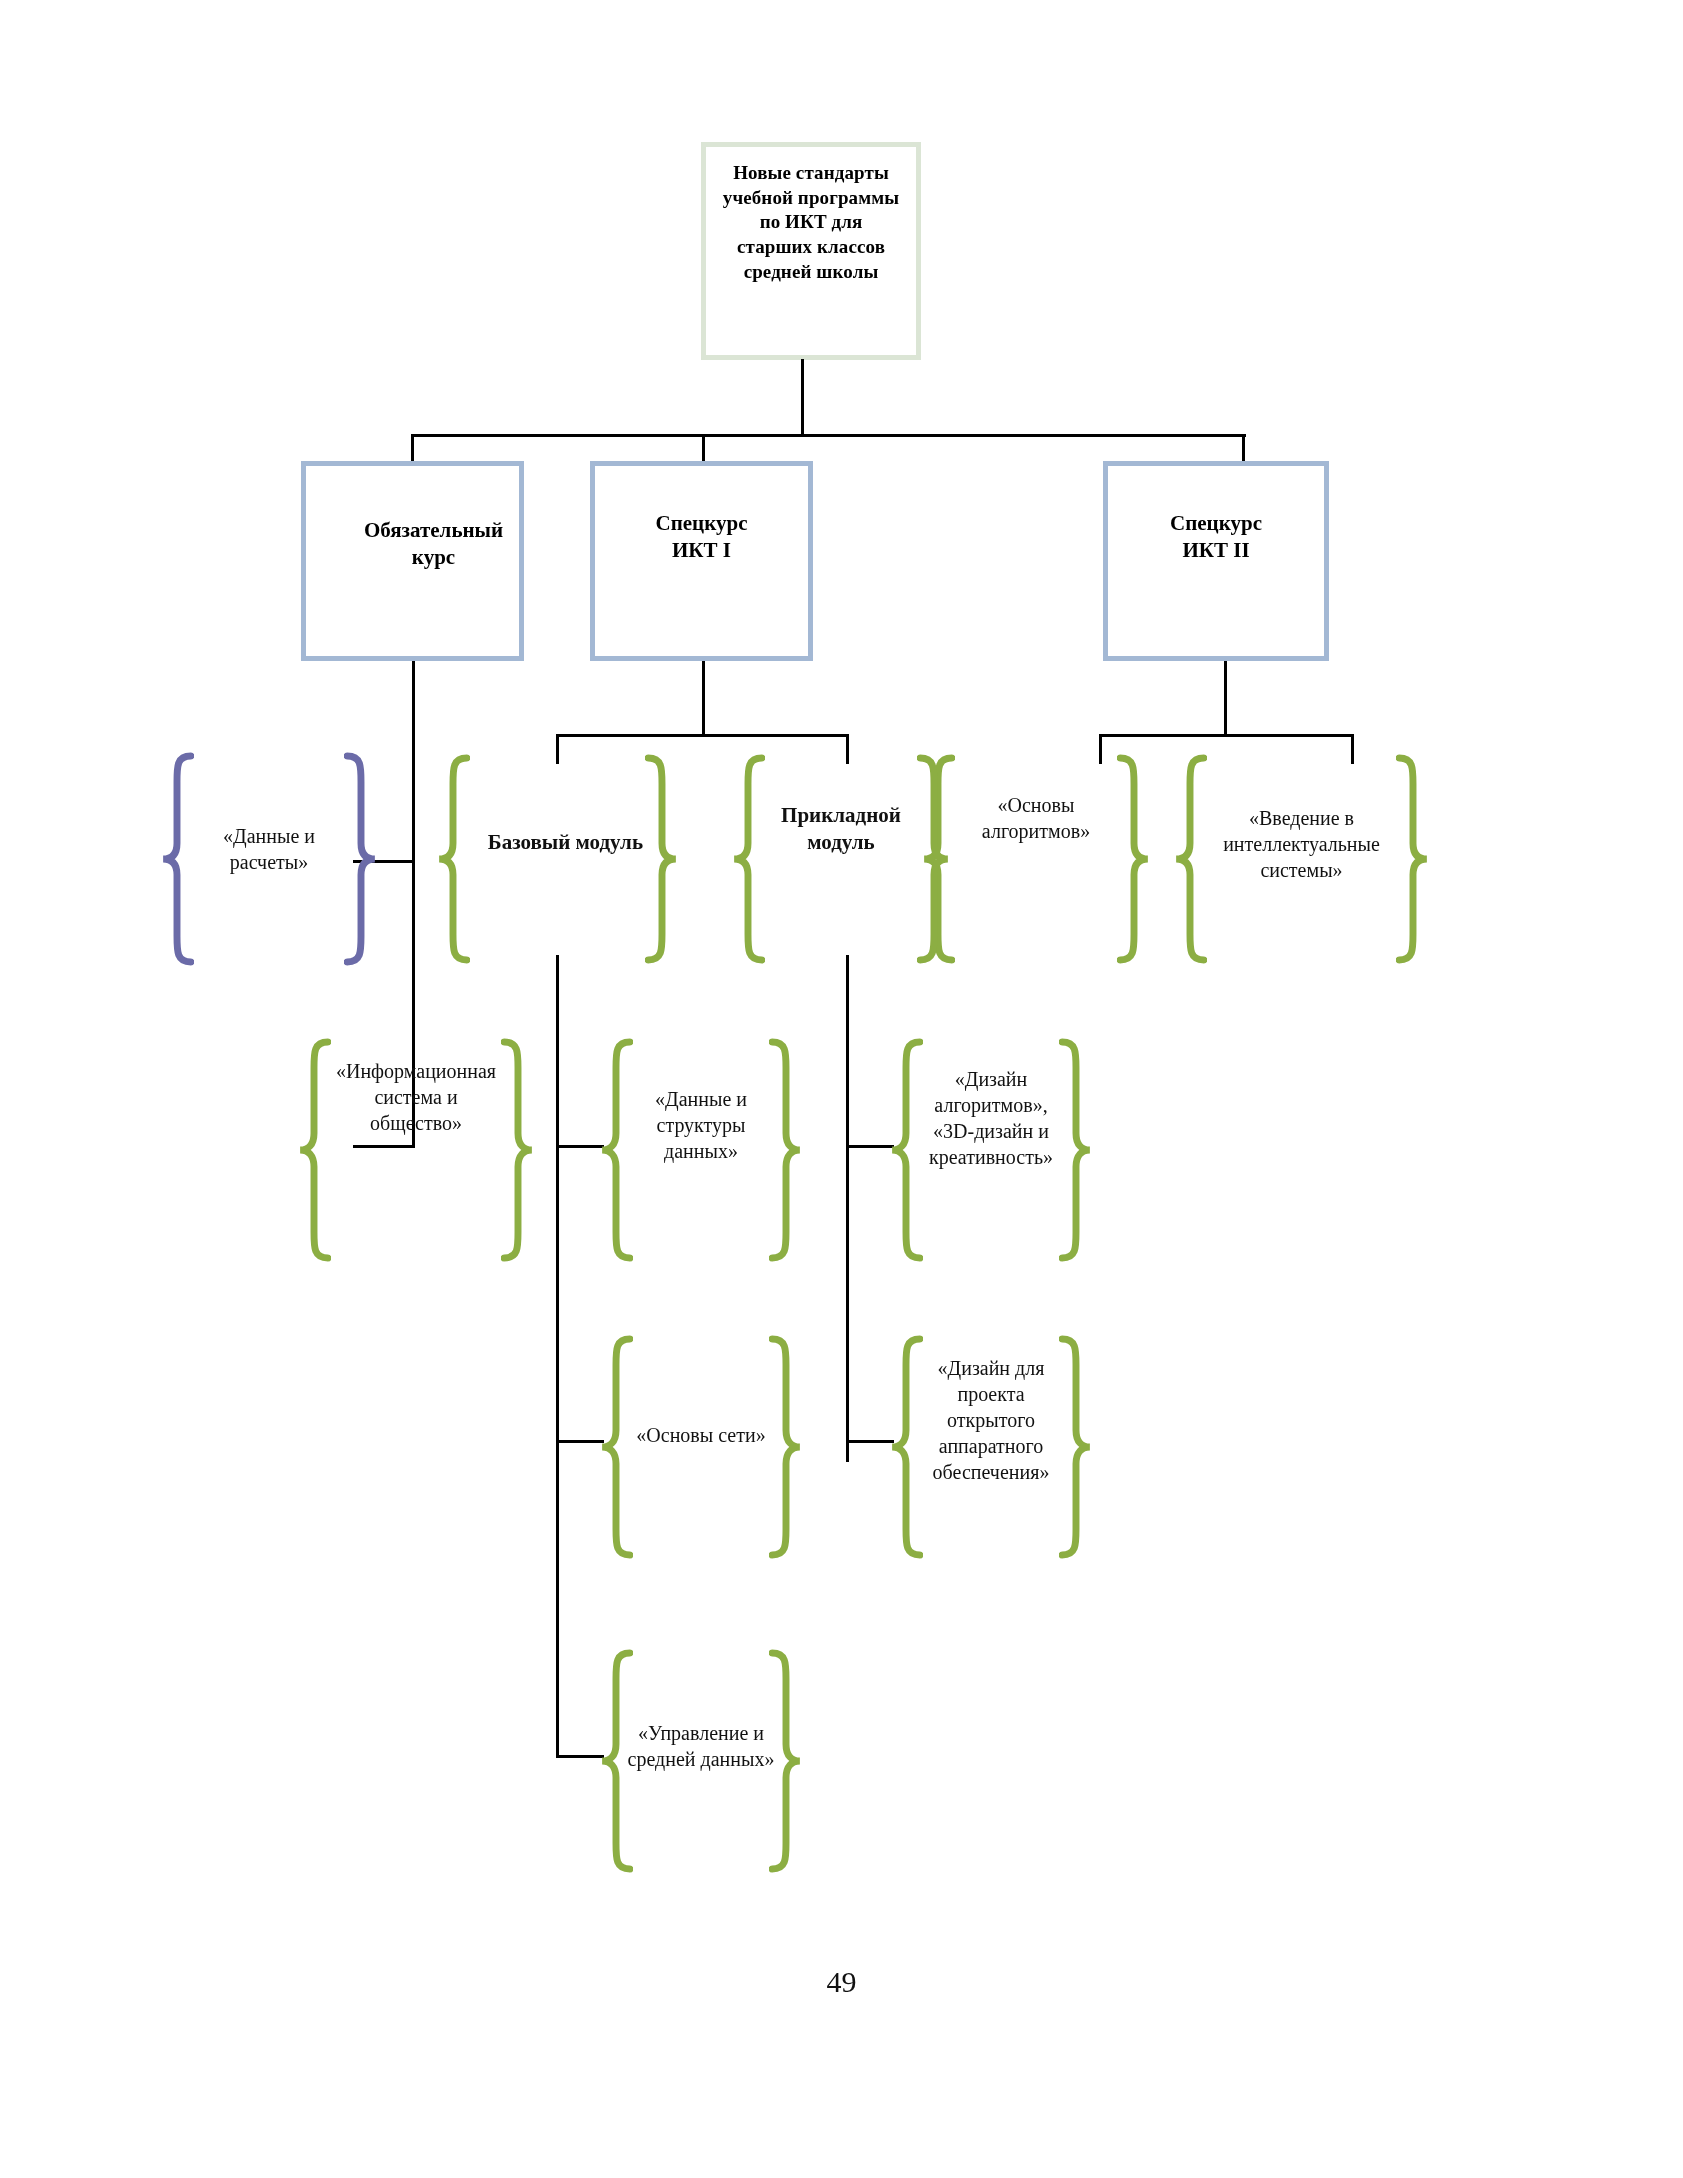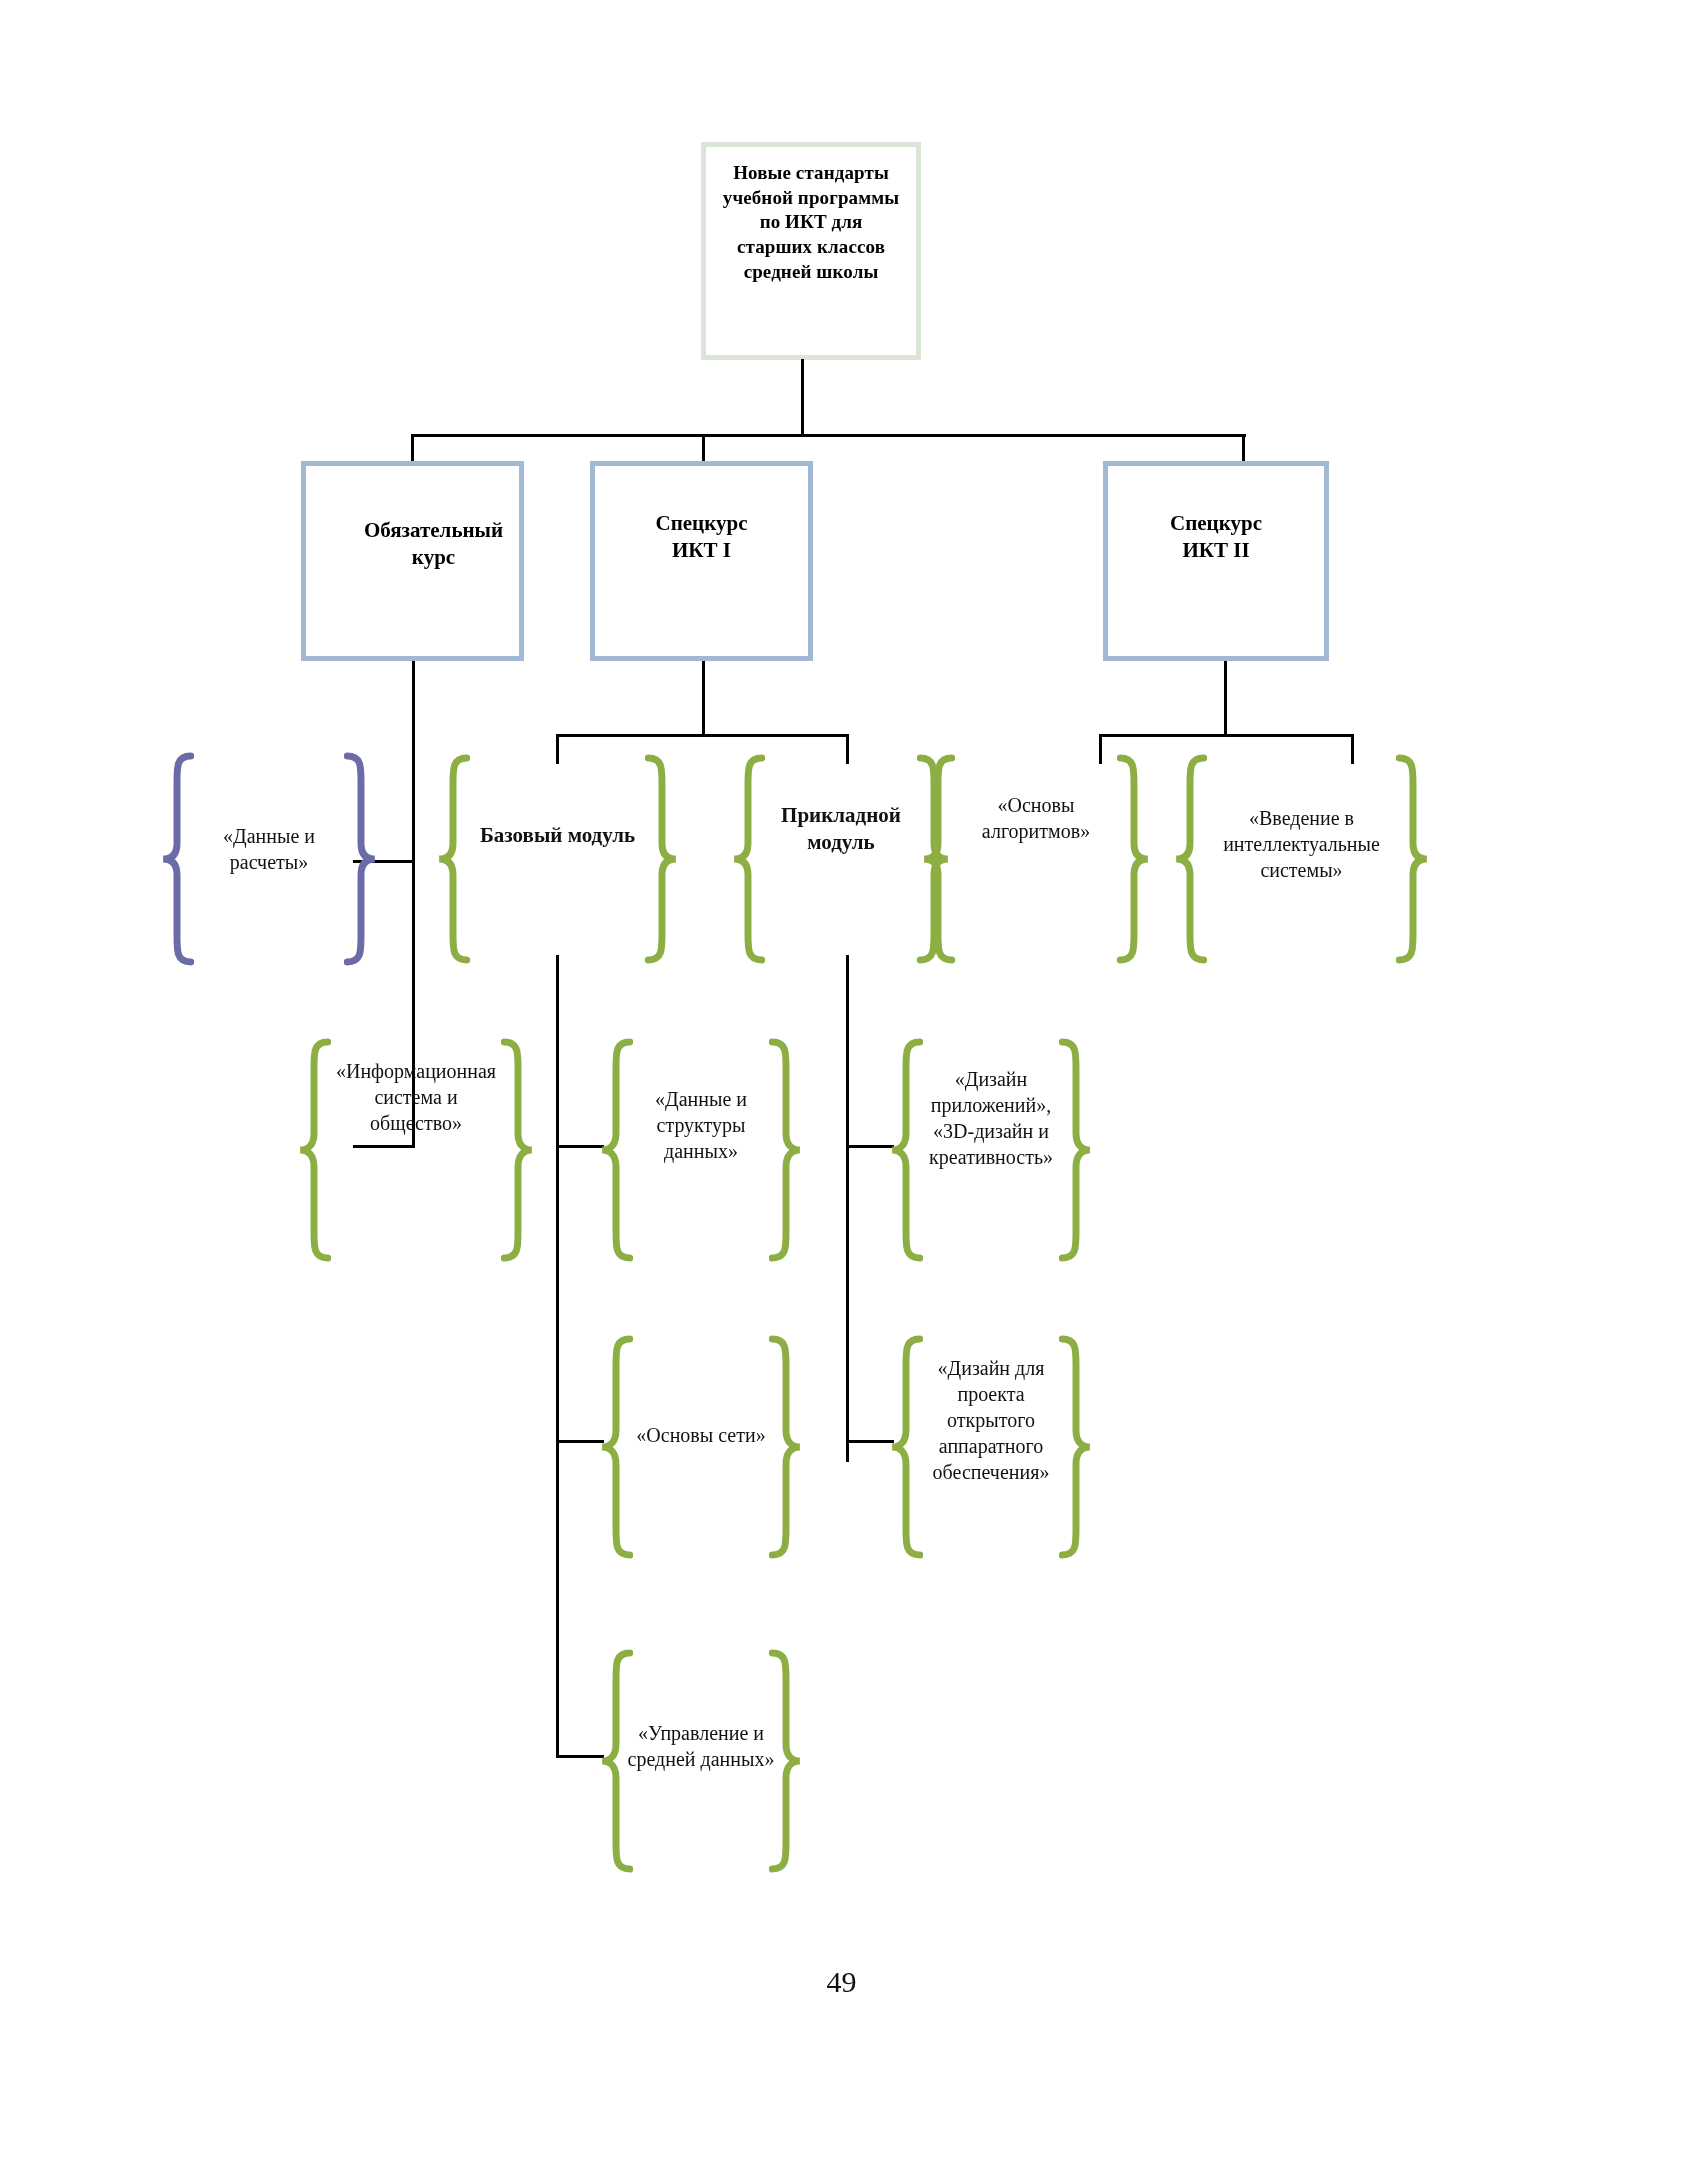--- a/index.html
+++ b/index.html
@@ -115,21 +115,21 @@
     <div class="label" style="top:71px; padding:0 40px;">«Данные и расчеты»</div>
   </div>
 
   <div class="brace-group" style="left:436px; top:754px; width:243px; height:210px;">
     <svg class="brace-svg l" width="34" height="210" viewBox="0 0 34 212" aria-hidden="true">
       <path d="M31 4 C17 4 17 14 17 30 L17 90 C17 102 11 106 3 106 C11 106 17 110 17 122 L17 182 C17 198 17 208 31 208" fill="none" stroke="#8cae43" stroke-width="7" stroke-linecap="round"></path>
     </svg>
     <svg class="brace-svg r" width="34" height="210" viewBox="0 0 34 212" aria-hidden="true">
       <path d="M3 4 C17 4 17 14 17 30 L17 90 C17 102 23 106 31 106 C23 106 17 110 17 122 L17 182 C17 198 17 208 3 208" fill="none" stroke="#8cae43" stroke-width="7" stroke-linecap="round"></path>
     </svg>
-    <div class="label bold" style="top:68px; padding:0 36px;">Базовый модуль</div>
+    <div class="label bold" style="top:75px; padding:0 36px;text-align:right;">Базовый модуль</div>
   </div>
 
   <div class="brace-group" style="left:921px; top:754px; width:230px; height:210px;">
     <svg class="brace-svg l" width="34" height="210" viewBox="0 0 34 212" aria-hidden="true">
       <path d="M31 4 C17 4 17 14 17 30 L17 90 C17 102 11 106 3 106 C11 106 17 110 17 122 L17 182 C17 198 17 208 31 208" fill="none" stroke="#8cae43" stroke-width="7" stroke-linecap="round"></path>
     </svg>
     <svg class="brace-svg r" width="34" height="210" viewBox="0 0 34 212" aria-hidden="true">
       <path d="M3 4 C17 4 17 14 17 30 L17 90 C17 102 23 106 31 106 C23 106 17 110 17 122 L17 182 C17 198 17 208 3 208" fill="none" stroke="#8cae43" stroke-width="7" stroke-linecap="round"></path>
     </svg>
     <div class="label" style="top:38px; padding:0 40px;">«Основы алгоритмов»</div>
@@ -195,21 +195,21 @@
     <div class="label" style="top:71px; padding:0 28px;">«Управление и средней данных»</div>
   </div>
 
   <div class="brace-group" style="left:889px; top:1038px; width:204px; height:224px;">
     <svg class="brace-svg l" width="34" height="224" viewBox="0 0 34 226" aria-hidden="true">
       <path d="M31 4 C17 4 17 14 17 30 L17 96 C17 108 11 113 3 113 C11 113 17 118 17 130 L17 196 C17 212 17 222 31 222" fill="none" stroke="#8cae43" stroke-width="7" stroke-linecap="round"></path>
     </svg>
     <svg class="brace-svg r" width="34" height="224" viewBox="0 0 34 226" aria-hidden="true">
       <path d="M3 4 C17 4 17 14 17 30 L17 96 C17 108 23 113 31 113 C23 113 17 118 17 130 L17 196 C17 212 17 222 3 222" fill="none" stroke="#8cae43" stroke-width="7" stroke-linecap="round"></path>
     </svg>
-    <div class="label" style="top:28px; padding:0 28px;">«Дизайн приложений», «3D-дизайн и креативность»</div>
+    <div class="label" style="top:28px; padding:0 28px;">«Дизайн алгоритмов», «3D-дизайн и креативность»</div>
   </div>
 
   <div class="brace-group" style="left:889px; top:1335px; width:204px; height:224px;">
     <svg class="brace-svg l" width="34" height="224" viewBox="0 0 34 226" aria-hidden="true">
       <path d="M31 4 C17 4 17 14 17 30 L17 96 C17 108 11 113 3 113 C11 113 17 118 17 130 L17 196 C17 212 17 222 31 222" fill="none" stroke="#8cae43" stroke-width="7" stroke-linecap="round"></path>
     </svg>
     <svg class="brace-svg r" width="34" height="224" viewBox="0 0 34 226" aria-hidden="true">
       <path d="M3 4 C17 4 17 14 17 30 L17 96 C17 108 23 113 31 113 C23 113 17 118 17 130 L17 196 C17 212 17 222 3 222" fill="none" stroke="#8cae43" stroke-width="7" stroke-linecap="round"></path>
     </svg>
     <div class="label" style="top:20px; padding:0 26px;">«Дизайн для проекта открытого аппаратного обеспечения»</div>

